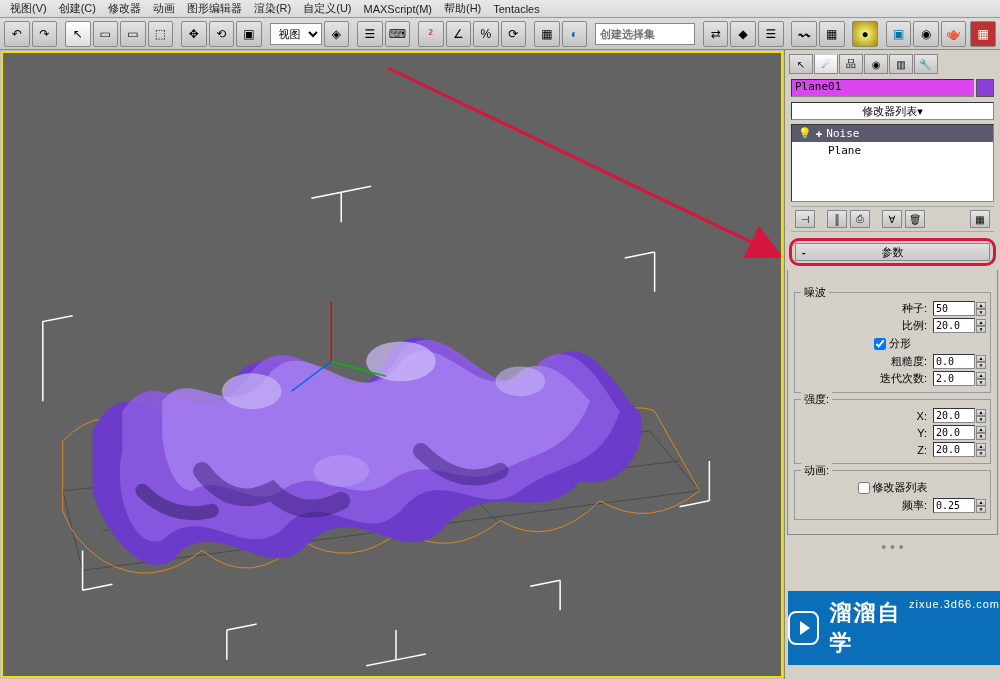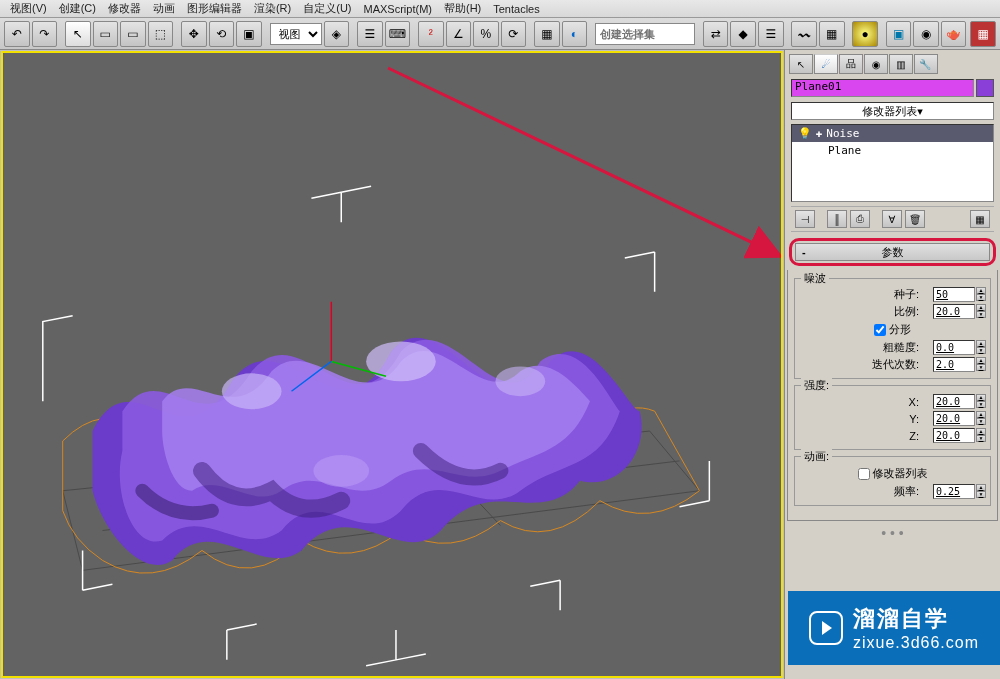--- a/index.html
+++ b/index.html
@@ -40,35 +40,35 @@
   .rollout-hdr { background: linear-gradient(#e0e0e0,#c8c8c8); border: 1px solid #888; height: 18px; display: flex; align-items: center; justify-content: center; position: relative; font-size: 11px; }
   .rollout-hdr .minus { position: absolute; left: 6px; font-weight: bold; }
   
   .highlight-ring { border: 3px solid #d6163e; border-radius: 10px; padding: 2px 3px; margin: 4px 2px; }
   
   .param-body { border: 1px solid #888; border-top:none; padding: 4px 6px 8px 6px; background: #d4d0c8; font-size: 11px; }
   
   .group-box { border: 1px solid #999; margin: 6px 0; padding: 6px 4px 4px 4px; position: relative; }
   .group-title { position: absolute; top: -8px; left: 6px; background: #d4d0c8; padding: 0 3px; font-size: 11px; }
   
-  .param-row { display: flex; align-items: center; justify-content: flex-end; gap: 12px; margin: 2px 0; }
+  .param-row { display: flex; align-items: center; justify-content: flex-end; gap: 4px; margin: 2px 0; }
   .param-label { text-align: right; font-size: 11px; padding-right: 2px; }
-  .spinner { display: flex; align-items: flex-start; text-decoration: underline; }
+  .spinner { display: flex; align-items: flex-end; }
   .spinner input { width: 42px; height: 15px; font-size: 10px; padding: 0 2px; border: 1px inset #888; background: #fff; font-family: monospace; }
   .spinner .arrows { display: flex; flex-direction: column; margin-left: 1px; }
   .spinner .arrows div { width: 10px; height: 7px; background: linear-gradient(#e4e4e4,#c4c4c4); border: 1px solid #888; font-size: 5px; line-height: 5px; text-align: center; }
   .chk { display: flex; align-items: center; gap: 3px; justify-content: center; margin: 3px 0;}
   .chk input { width: 12px; height: 12px; }
   
   .watermark { position: absolute; right: 0; bottom: 14px; width: 212px; height: 74px; background: #0a6fb8; color: #fff; display: flex; align-items: center; justify-content: center; gap: 10px; }
   .watermark .play { width: 34px; height: 34px; border: 2px solid #fff; border-radius: 8px; display: flex; align-items: center; justify-content: center; }
   .watermark .play::after { content: ""; border-left: 10px solid #fff; border-top: 7px solid transparent; border-bottom: 7px solid transparent; margin-left: 3px; }
-  .watermark .txt { display: flex; flex-direction: column; }
+  .watermark .txt { display: flex; flex-direction: row; }
   .watermark .big { font-size: 22px; font-weight: bold; letter-spacing: 2px; }
-  .watermark .small { font-size: 16px; letter-spacing: 1px; }
+  .watermark .small { font-size: 11px; letter-spacing: 1px; }
   
   .dots-row { text-align: center; padding: 4px; color: #888; font-size: 14px; }
   
   .arrow-svg { position: absolute; top: 0; left: 0; pointer-events: none; }
 </style>
 </head>
 <body>
 
 <div class="menubar">
   <span>视图(V)</span>
@@ -236,21 +236,21 @@
 
     <div class="highlight-ring">
       <div class="rollout-hdr">
         <span class="minus">-</span>
         <span>参数</span>
       </div>
     </div>
 
     <div class="param-body">
 
-      <div class="group-box" style="margin-top:4px">
+      <div class="group-box" style="margin-top:18px">
         <div class="group-title">噪波</div>
         <div class="param-row">
           <span class="param-label">种子:</span>
           <div class="spinner">
               <input value="50" style="">
               <div class="arrows">
                 <div>▲</div>
                 <div>▼</div>
               </div>
             </div>

